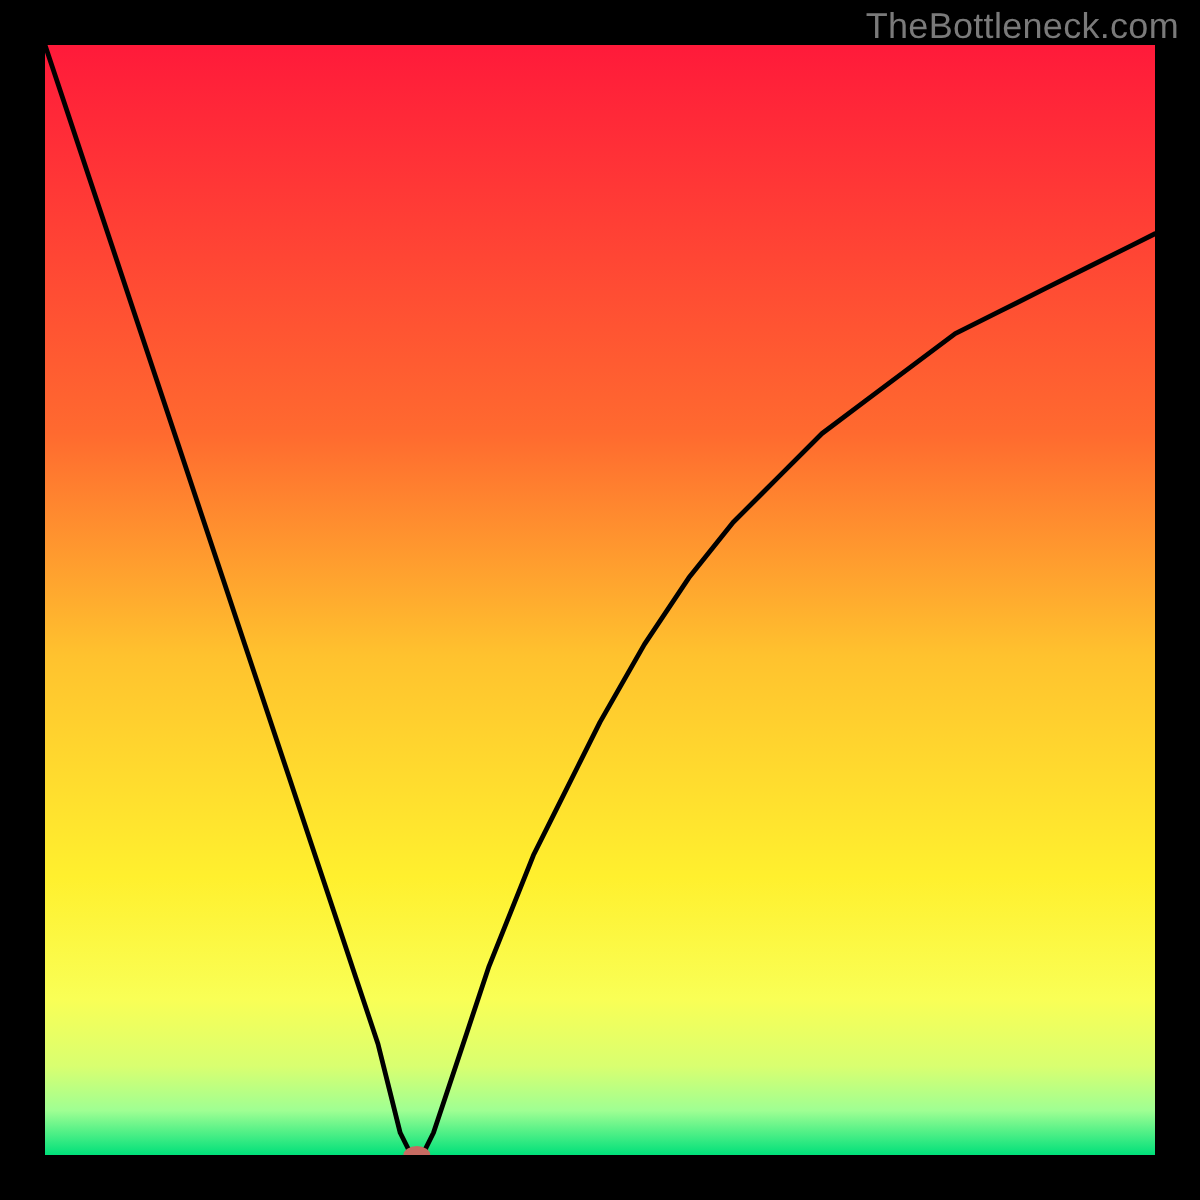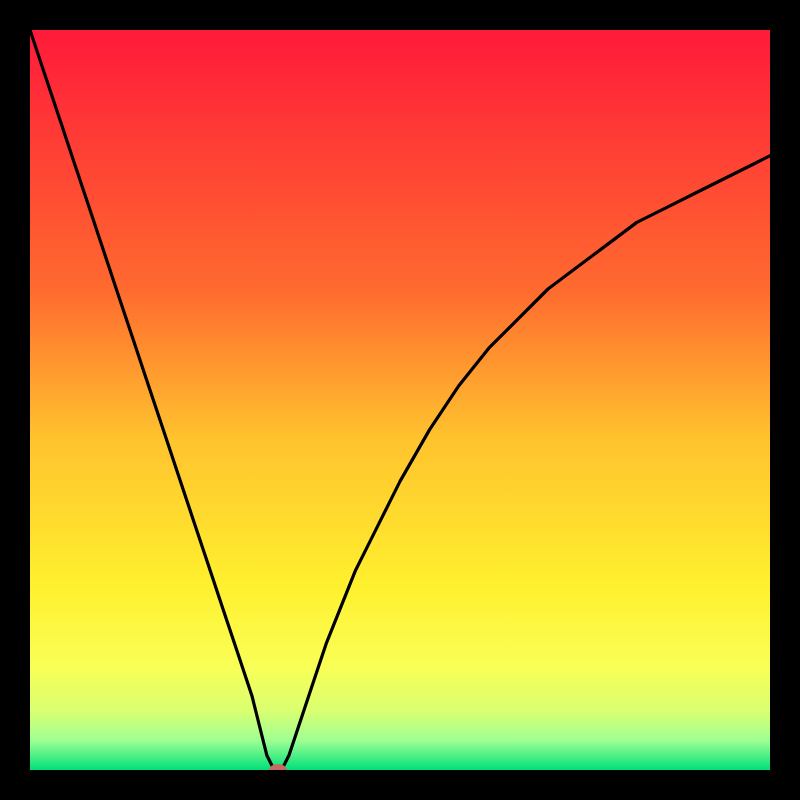--- a/index.html
+++ b/index.html
@@ -36,20 +36,21 @@
   .plot svg {
     width: 740px;
     height: 740px;
     display: block;
   }
 </style>
 </head>
 <body>
 
 <div class="frame">
+  <div class="watermark">TheBottleneck.com</div>
 
   <div class="plot">
     <svg viewBox="0 0 740 740">
       <defs>
         <linearGradient id="bg-grad" x1="0" y1="0" x2="0" y2="1">
           <stop id="g0" offset="0%" stop-color="#ff1a3a"></stop>
           <stop id="g1" offset="35%" stop-color="#ff6a2f"></stop>
           <stop id="g2" offset="55%" stop-color="#ffc22e"></stop>
           <stop id="g3" offset="75%" stop-color="#fff02e"></stop>
           <stop id="g4" offset="86%" stop-color="#f9ff56"></stop>

